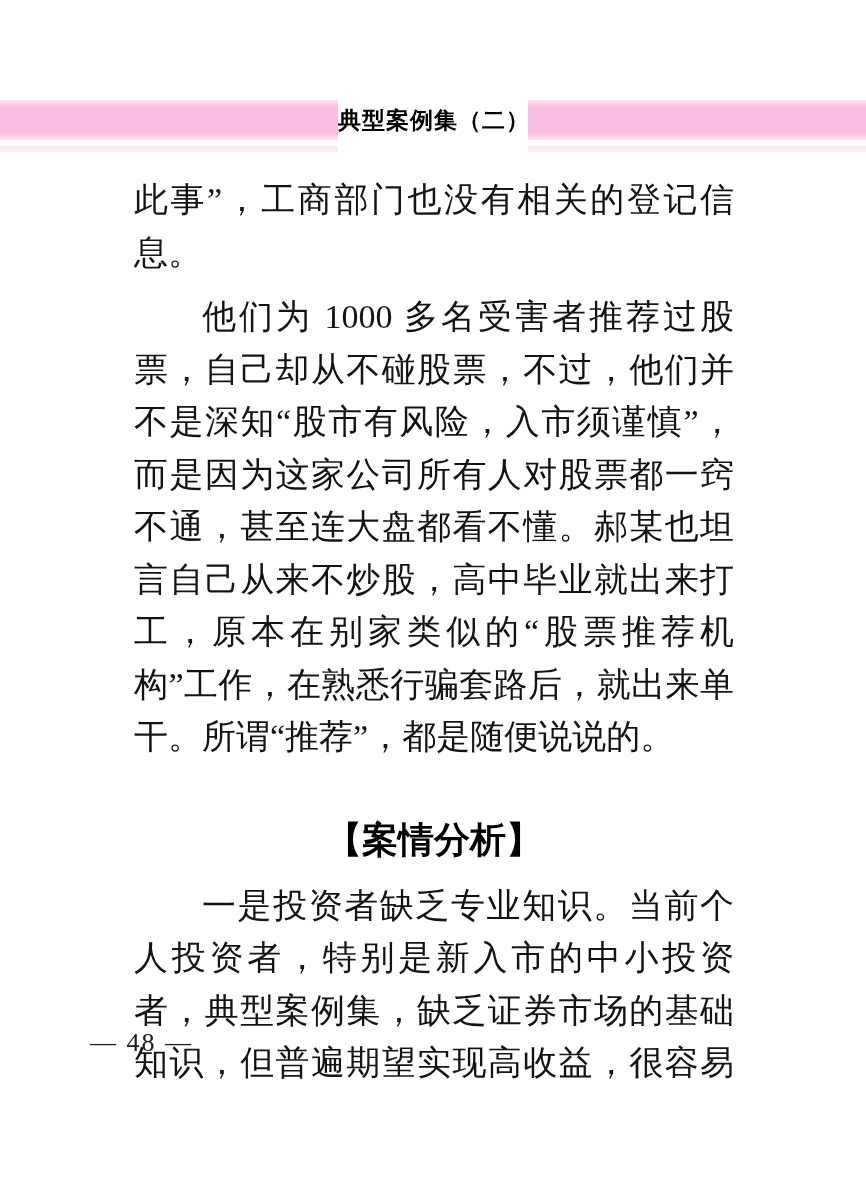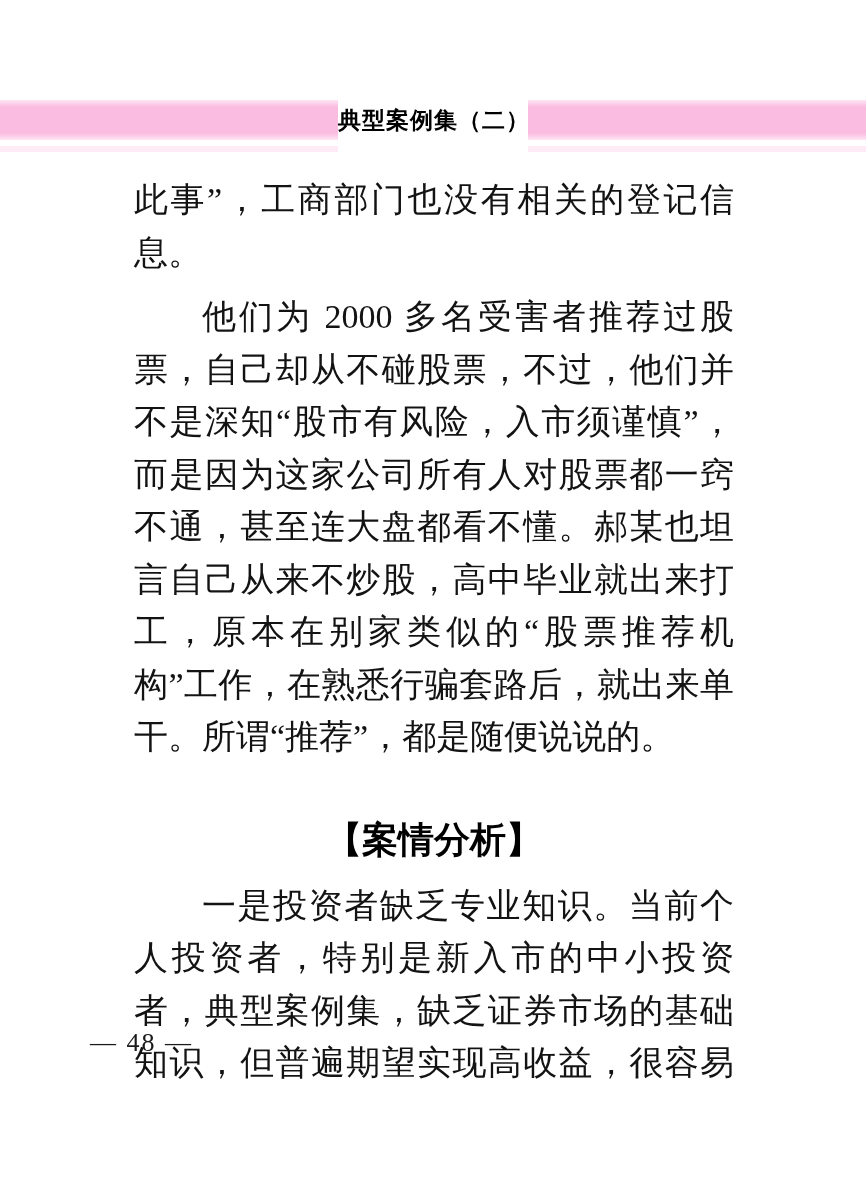--- a/index.html
+++ b/index.html
@@ -101,21 +101,21 @@
 <div class="page">
 
   <div class="head-bar head-bar-left"></div>
   <div class="head-title">典型案例集（二）</div>
   <div class="head-bar head-bar-right"></div>
   <div class="head-bar-echo echo-left"></div>
   <div class="head-bar-echo echo-right"></div>
 
   <div class="content">
     <p>此事”，工商部门也没有相关的登记信息。</p>
-    <p class="indent">他们为 2000 多名受害者推荐过股票，自己却从不碰股票，不过，他们并不是深知“股市有风险，入市须谨慎”，而是因为这家公司所有人对股票都一窍不通，甚至连大盘都看不懂。郝某也坦言自己从来不炒股，高中毕业就出来打工，原本在别家类似的“股票推荐机构”工作，在熟悉行骗套路后，就出来单干。所谓“推荐”，都是随便说说的。</p>
+    <p class="indent">他们为 1000 多名受害者推荐过股票，自己却从不碰股票，不过，他们并不是深知“股市有风险，入市须谨慎”，而是因为这家公司所有人对股票都一窍不通，甚至连大盘都看不懂。郝某也坦言自己从来不炒股，高中毕业就出来打工，原本在别家类似的“股票推荐机构”工作，在熟悉行骗套路后，就出来单干。所谓“推荐”，都是随便说说的。</p>
     <h2 class="section-heading">【案情分析】</h2>
     <p class="indent">一是投资者缺乏专业知识。当前个人投资者，特别是新入市的中小投资者，典型案例集，缺乏证券市场的基础知识，但普遍期望实现高收益，很容易上当受骗。</p>
     <p class="indent">二是诱惑性强。假冒私募基金之名开</p>
   </div>
 
   <div class="folio">— 48 —</div>
 
 </div>
 
 </body></html>

